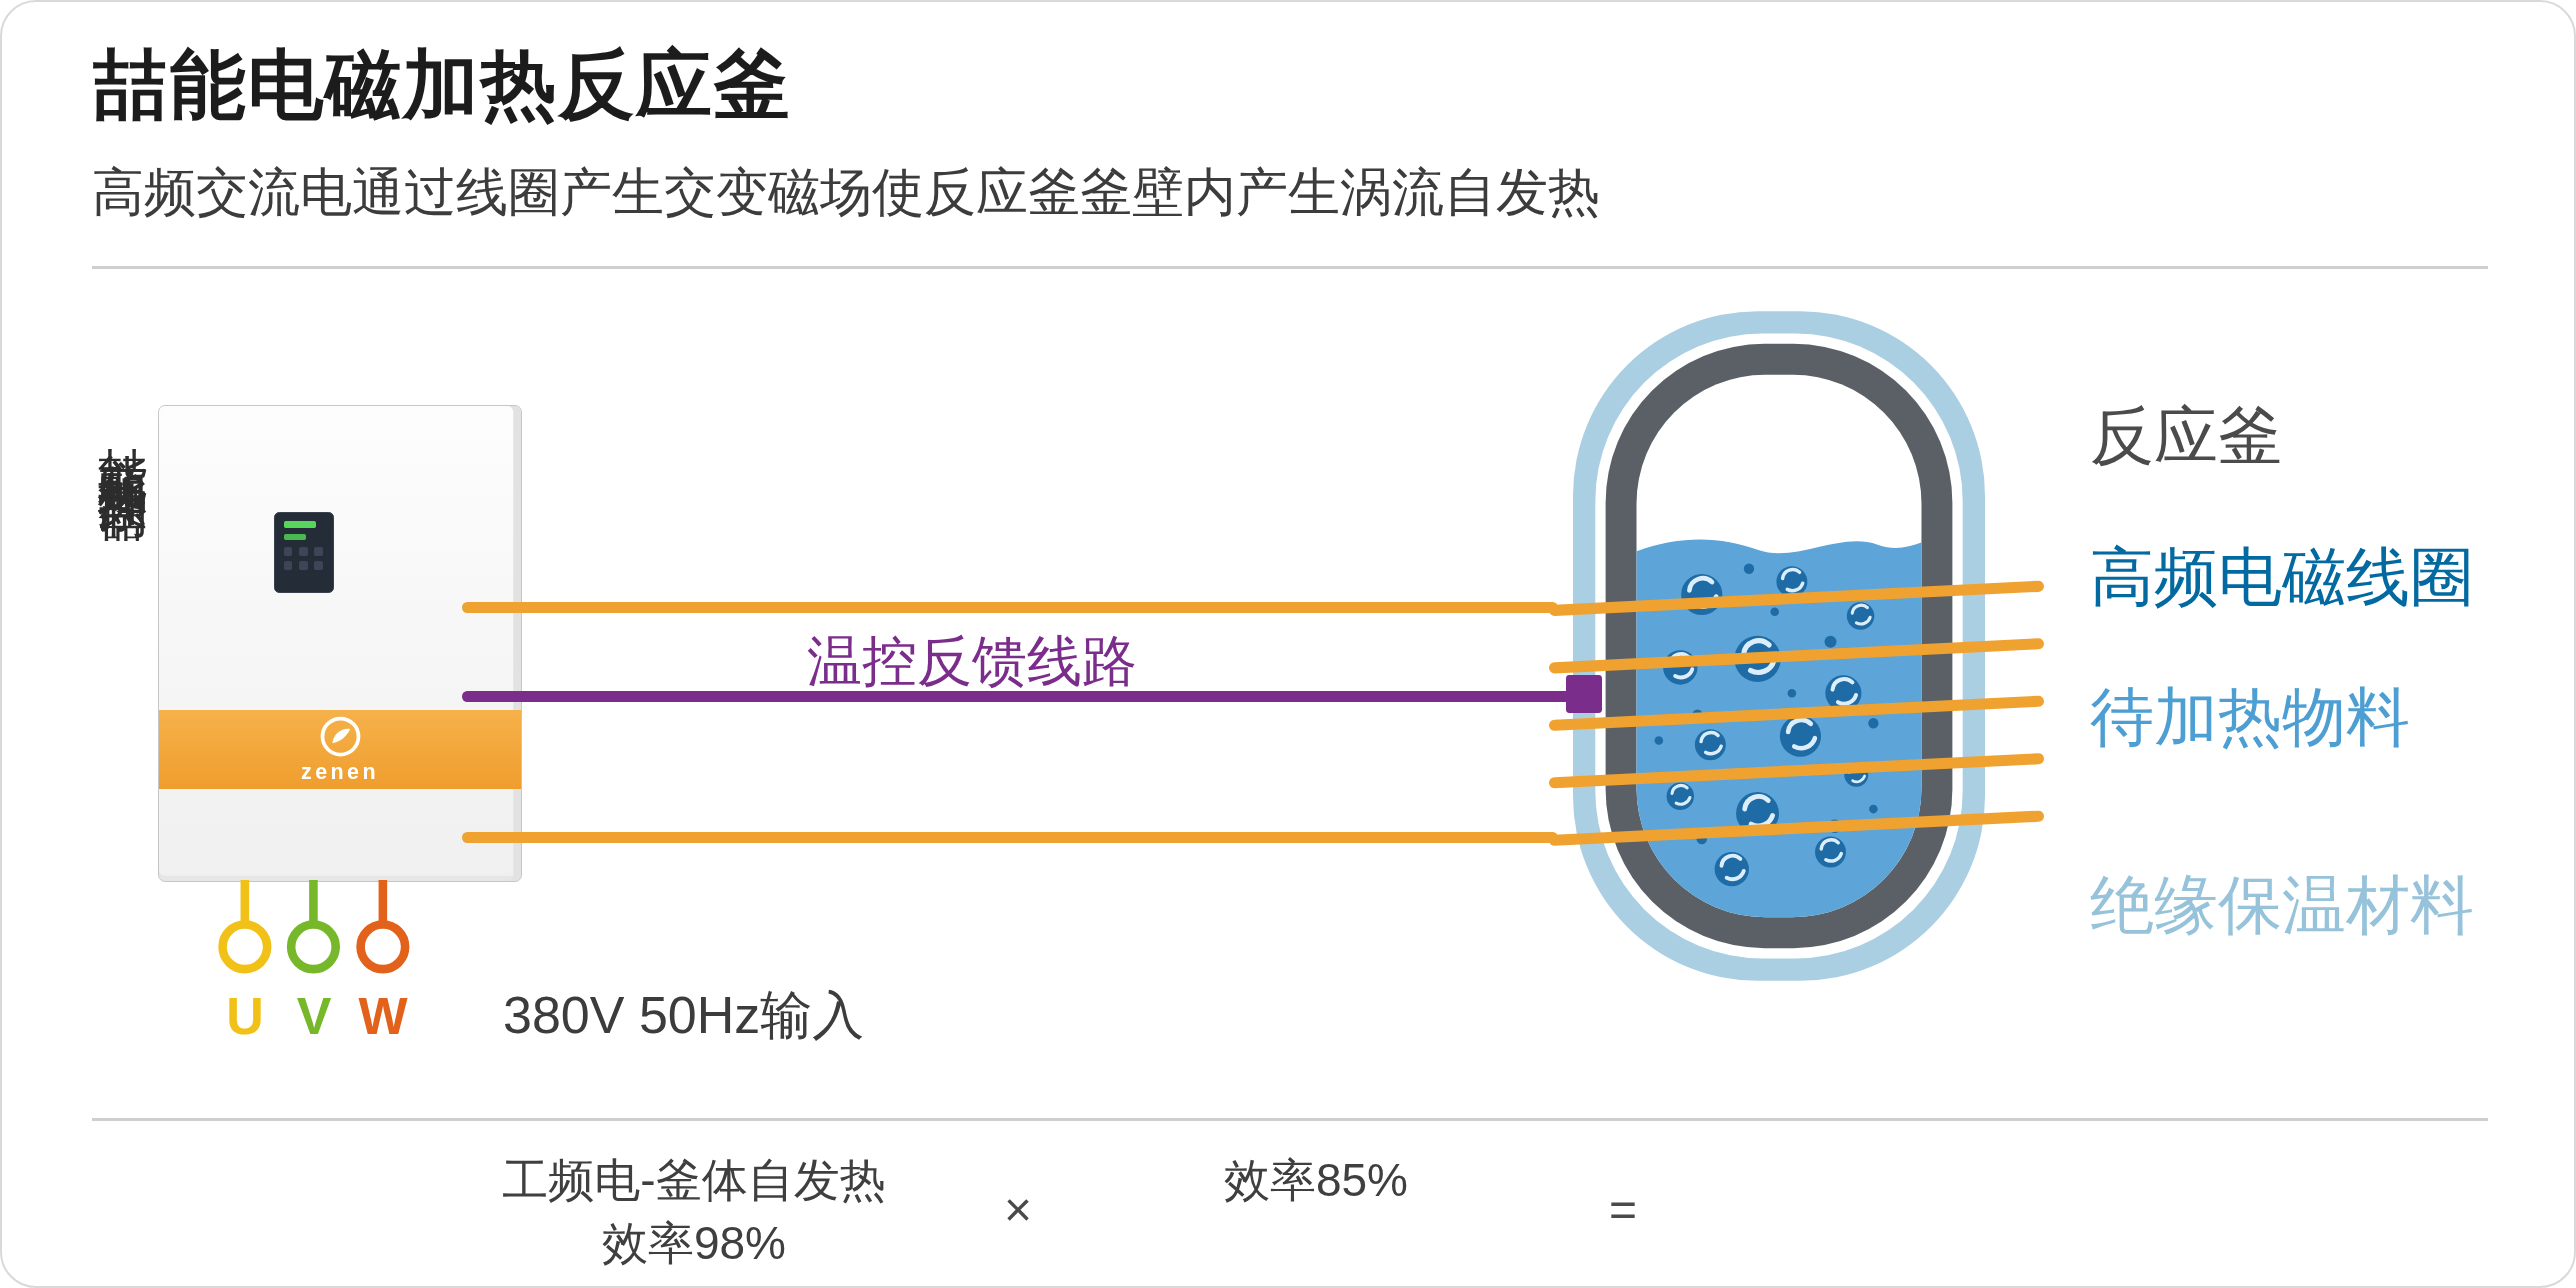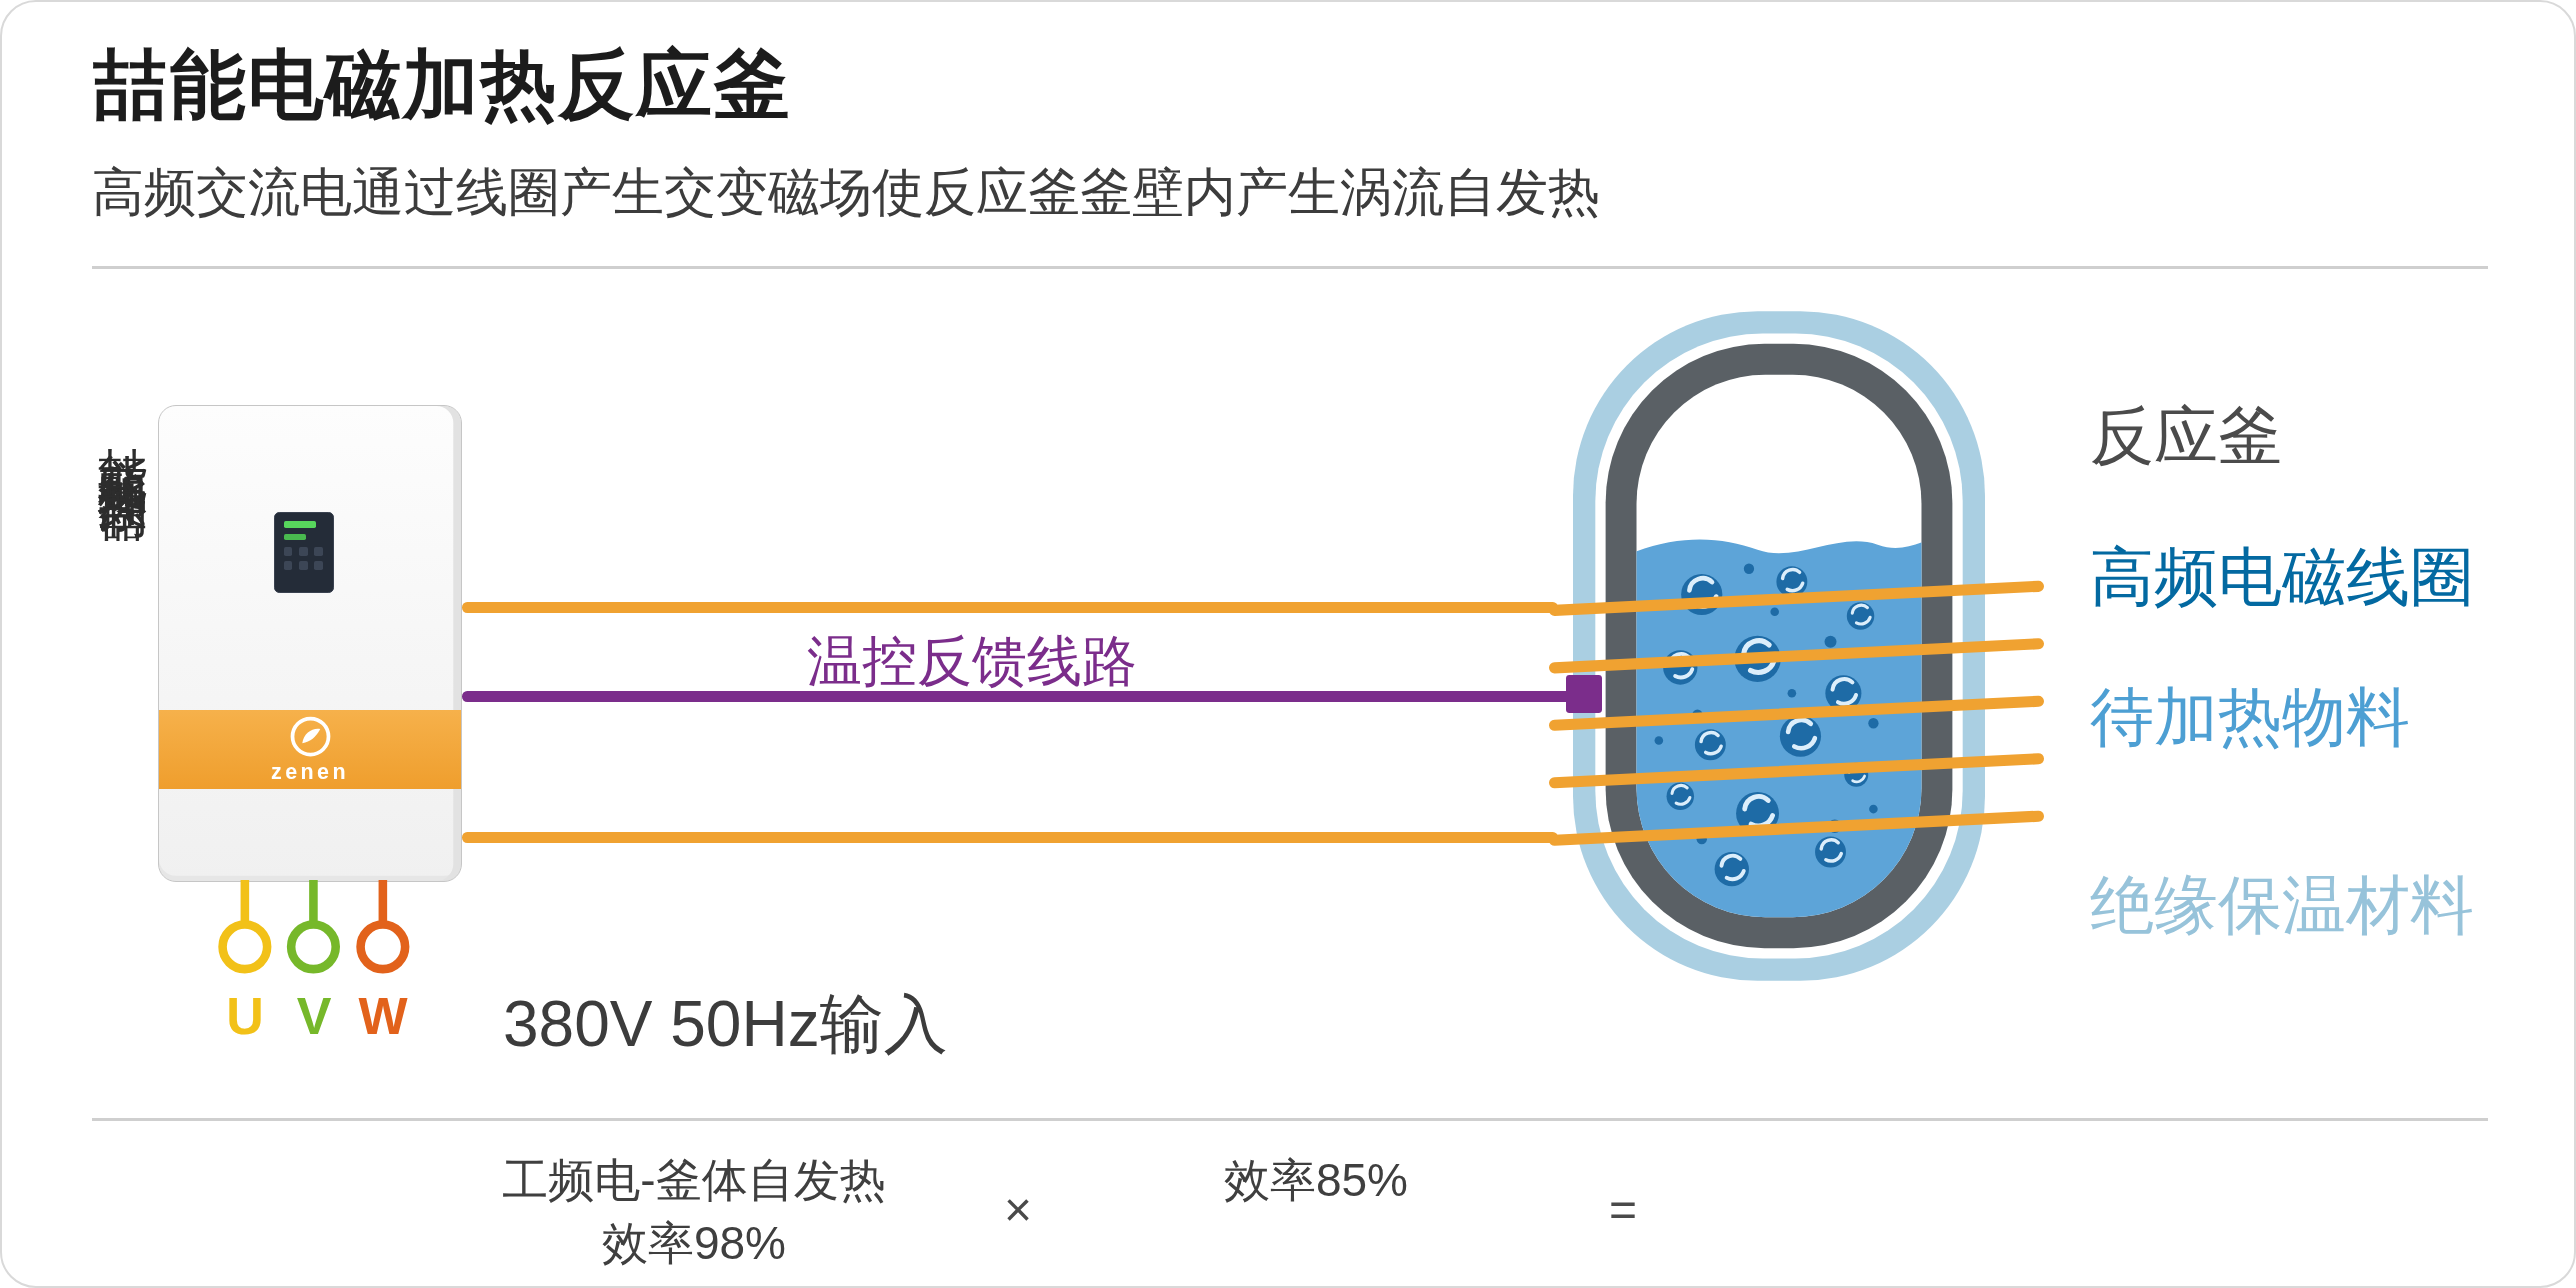--- a/index.html
+++ b/index.html
@@ -31,23 +31,23 @@
 
   
   .controller-side-label {
     position: absolute; left: 88px; top: 405px; height: 601px;
     writing-mode: vertical-rl; text-orientation: upright;
     font-size: 50px; color: #2d2d2d; letter-spacing: 6px;
   }
 
   
   .controller {
-    position: absolute; left: 156px; top: 403px; width: 304px; height: 477px;
+    position: absolute; left: 156px; top: 403px; width: 364px; height: 477px;
     background: linear-gradient(180deg, #fdfdfd, #f0f0f0);
-    border: 1.7px solid #c6c6c6; border-radius: 18px;
+    border: 1.7px solid #c6c6c6; border-radius: 7px;
     box-shadow: inset -7.7px 0 0 #e2e2e2, inset 0 -5.2px 0 #e6e6e6;
   }
   .ctrl-screen {
     position: absolute; left: 115px; top: 106px; width: 60px; height: 81px;
     background: #242c38; border-radius: 5.2px; border: 1.7px solid #3a4250;
     padding: 7.7px 8.6px;
   }
   .scr-bar { height: 6.9px; background: #57d65c; border-radius: 1.7px; margin-bottom: 6px; width: 80%; }
   .scr-bar.short { width: 55%; background: #49b94f; }
   .scr-keys { display: grid; grid-template-columns: repeat(3, 1fr); gap: 5.2px; margin-top: 6.9px; }
@@ -68,21 +68,21 @@
   .phase-letter {
     position: absolute; top: 984px; transform: translateX(-50%);
     font-size: 52px; font-weight: bold;
   }
   .phase-u { left: 243px; color: #f2c118; }
   .phase-v { left: 312px; color: #76b82a; }
   .phase-w { left: 381px; color: #e2621b; }
 
   .input-label {
     position: absolute; left: 501px; top: 979px;
-    font-size: 64px; color: #3c3c3c;
+    font-size: 52px; color: #3c3c3c;
   }
 
   
   .conn { position: absolute; height: 11px; border-radius: 5.2px; }
   .conn.orange-top    { left: 460px; top: 600px; width: 1096px; background: #f0a231; }
   .conn.purple-line   { left: 460px; top: 689px; width: 1109px; background: #7b2d8b; }
   .conn.orange-bottom { left: 460px; top: 830px; width: 1096px; background: #f0a231; }
 
   .conn-label { position: absolute; left: 601px; width: 738px; text-align: center; font-size: 55px; }
   .feedback-label { top: 623px; color: #7b2d8b; }

